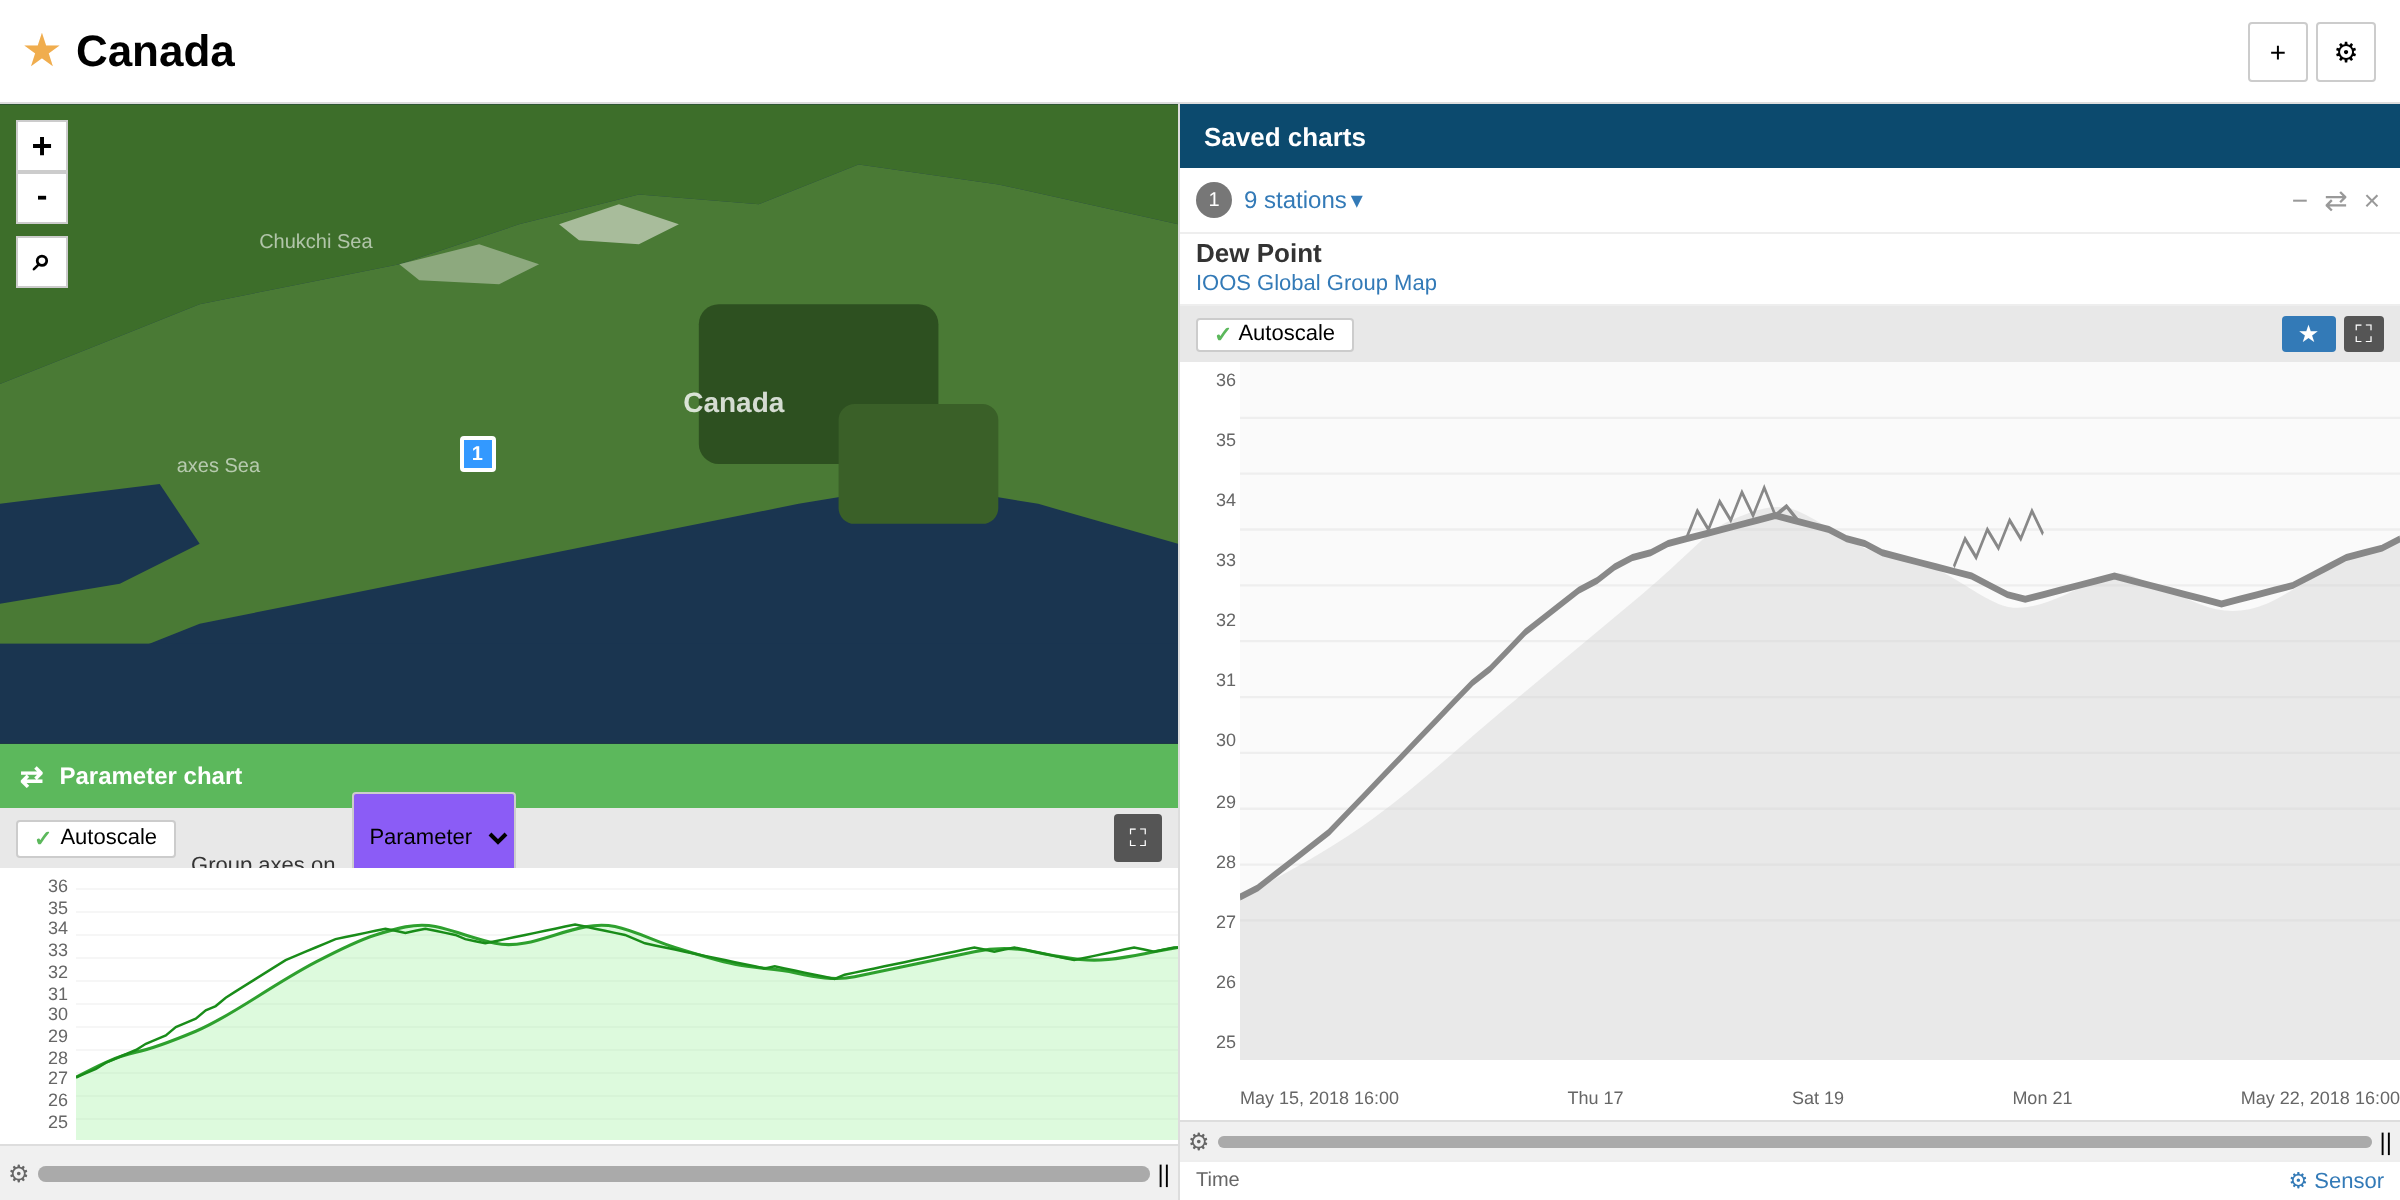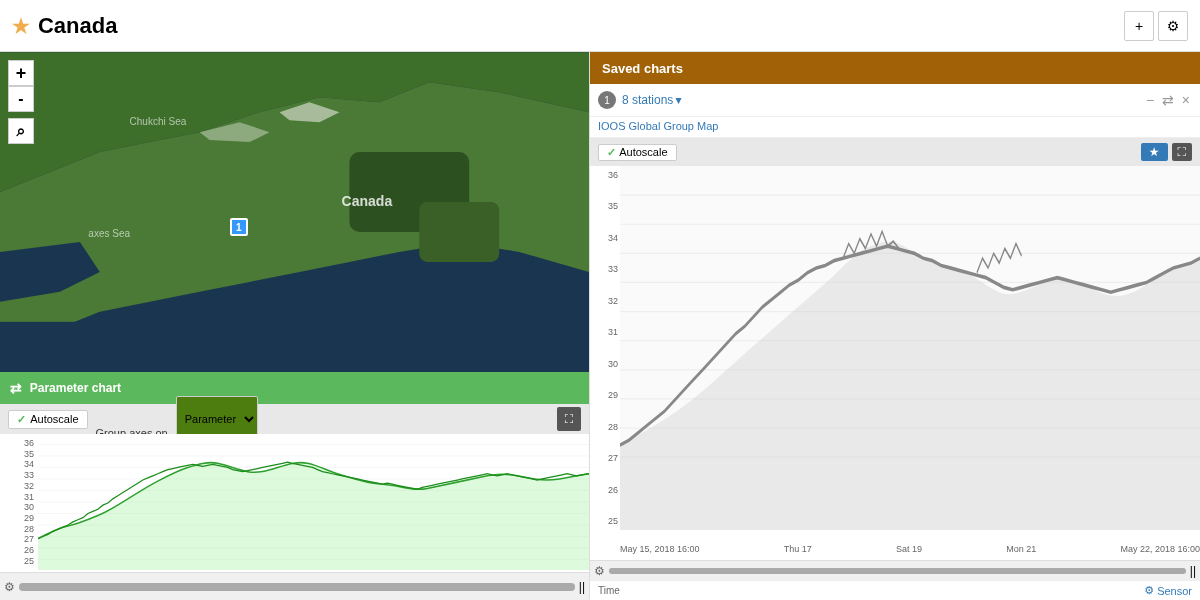--- a/index.html
+++ b/index.html
@@ -63,21 +63,21 @@
 
     .chart-controls-bar {
       background: #e8e8e8; padding: 4px 8px; display: flex; align-items: center; gap: 8px; height: 30px; flex-shrink: 0;
     }
     .autoscale-btn {
       background: #fff; border: 1px solid #ccc; padding: 2px 8px; cursor: pointer; font-size: 11px; display: flex; align-items: center; gap: 4px; border-radius: 2px;
     }
     .autoscale-check { color: #5cb85c; font-weight: bold; }
     .group-axes-label { font-size: 11px; color: #333; margin-top: 28px; }
     .group-axes-select {
-      border: 1px solid #ccc; background: #4d7c0f; padding: 15px 4px; font-size: 11px; cursor: pointer; border-radius: 2px;
+      border: 1px solid #ccc; background: #8b5cf6; padding: 15px 4px; font-size: 11px; cursor: pointer; border-radius: 2px;
     }
     .expand-btn {
       margin-left: auto; background: #555; border: none; color: #fff; width: 24px; height: 24px; cursor: pointer; border-radius: 2px; display: flex; align-items: center; justify-content: center; font-size: 12px;
     }
 
     .chart-area {
       flex: 1; background: #fff; position: relative; overflow: hidden; display: flex; flex-direction: column;
     }
     .chart-y-axis {
       position: absolute; left: 0; top: 0; bottom: 30px; width: 38px;
@@ -101,21 +101,21 @@
     }
     .scrollbar-thumb {
       position: absolute; left: 0; right: 0; top: 0; bottom: 0; background: #aaa; border-radius: 4px;
     }
     .gear-icon-sm { font-size: 12px; color: #666; cursor: pointer; }
 
     
     .right-panel { flex: 1; display: flex; flex-direction: column; }
 
     .saved-charts-header {
-      background: #a16207; color: #fff; padding: 6px 12px; font-size: 13px; font-weight: bold; height: 32px; flex-shrink: 0; display: flex; align-items: center;
+      background: #0c4a6e; color: #fff; padding: 6px 12px; font-size: 13px; font-weight: bold; height: 32px; flex-shrink: 0; display: flex; align-items: center;
     }
 
     .chart-card { flex: 1; display: flex; flex-direction: column; background: #fff; overflow: hidden; }
 
     .chart-card-header {
       display: flex; align-items: center; padding: 6px 8px; border-bottom: 1px solid #eee; gap: 6px; flex-shrink: 0;
     }
     .chart-num-badge {
       background: #777; color: #fff; border-radius: 50%; width: 18px; height: 18px;
       font-size: 10px; display: flex; align-items: center; justify-content: center; flex-shrink: 0;
@@ -307,31 +307,32 @@
 
   <div class="right-panel">
     <div class="saved-charts-header">
       <span>Saved charts</span>
     </div>
 
     <div class="chart-card">
       <div class="chart-card-header">
         <div class="chart-num-badge">1</div>
         <div class="stations-dropdown">
-          <span>8 stations</span>
+          <span>9 stations</span>
           <span>▾</span>
         </div>
         <div class="chart-card-actions">
           <button class="card-action-btn">−</button>
           <button class="card-action-btn">⇄</button>
           <button class="card-action-btn">×</button>
         </div>
       </div>
 
       <div class="chart-card-meta">
+        <div class="dew-point-title">Dew Point</div>
         <a class="ioos-link">IOOS Global Group Map</a>
       </div>
 
       <div class="chart-autoscale-bar">
         <button class="autoscale-btn-sm">
           <span class="autoscale-check">✓</span>
           <span>Autoscale</span>
         </button>
         <div class="right-btns">
           <button class="fav-btn">★</button>

